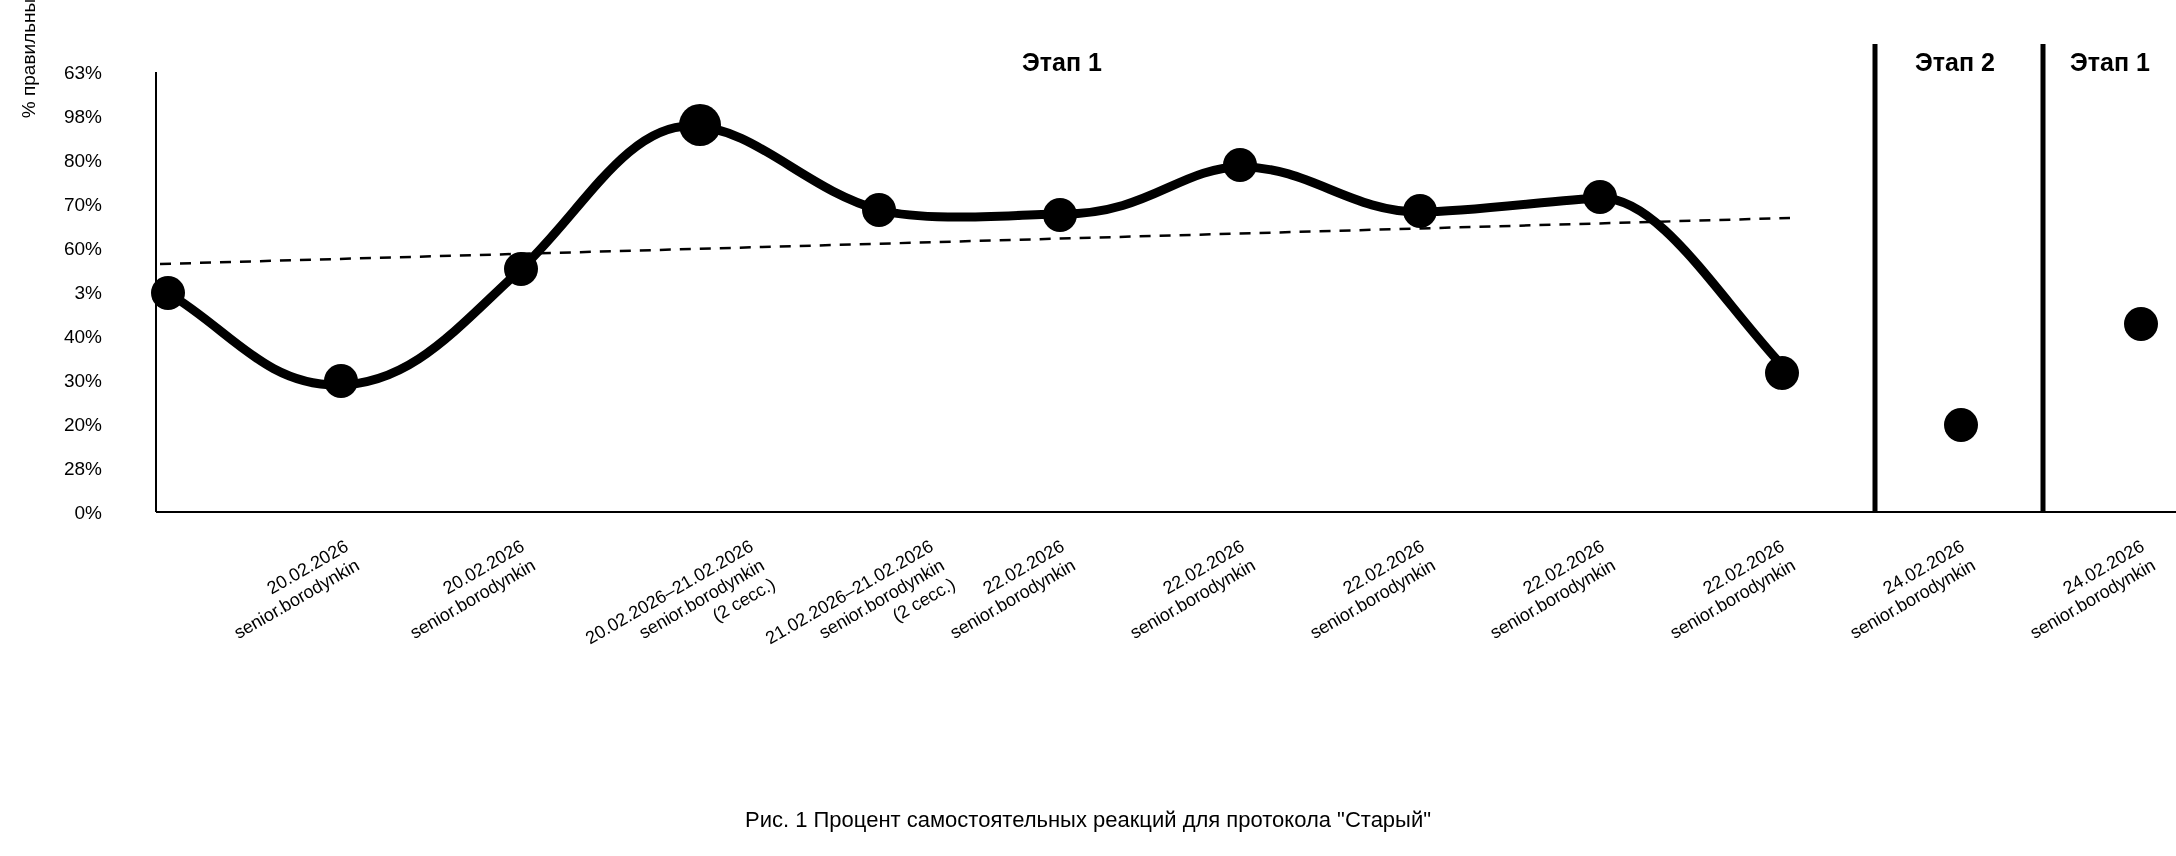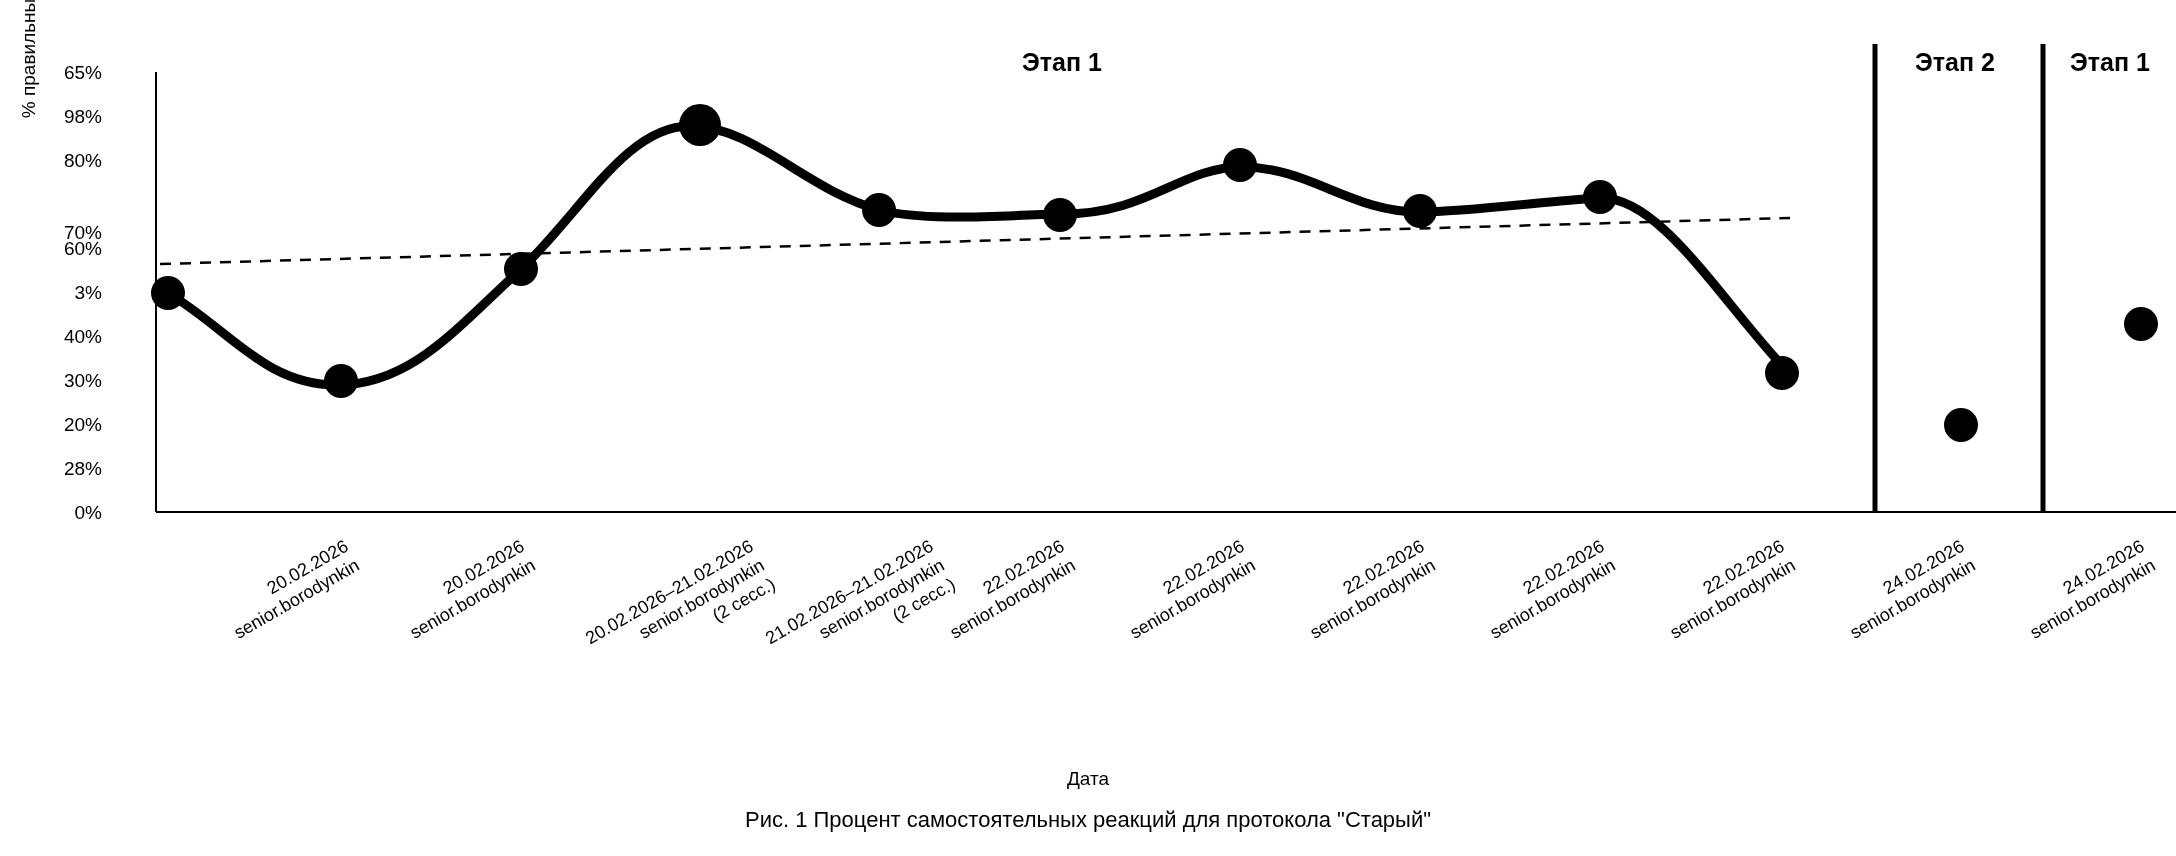--- a/index.html
+++ b/index.html
@@ -87,24 +87,24 @@
 
   <div class="ylabel">% правильных реакций</div>
 
   <div class="ytick" style="left:20px; top:503px;">0%</div>
   <div class="ytick" style="left:20px; top:459px;">28%</div>
   <div class="ytick" style="left:20px; top:415px;">20%</div>
   <div class="ytick" style="left:20px; top:371px;">30%</div>
   <div class="ytick" style="left:20px; top:327px;">40%</div>
   <div class="ytick" style="left:20px; top:283px;">3%</div>
   <div class="ytick" style="left:20px; top:239px;">60%</div>
-  <div class="ytick" style="left:20px; top:195px;margin-top:28px;">70%</div>
+  <div class="ytick" style="left:20px; top:195px;">70%</div>
   <div class="ytick" style="left:20px; top:151px;">80%</div>
   <div class="ytick" style="left:20px; top:107px;">98%</div>
-  <div class="ytick" style="left:20px; top:63px;">65%</div>
+  <div class="ytick" style="left:20px; top:63px;">63%</div>
 
   <div class="stage-label" style="left:962px; top:48px; width:200px;">Этап 1</div>
   <div class="stage-label" style="left:1855px; top:48px; width:200px;">Этап 2</div>
   <div class="stage-label" style="left:2010px; top:48px; width:200px;">Этап 1</div>
 
   <svg class="plot-svg" width="2176" height="856">
 
     <line x1="156" y1="72" x2="156" y2="512" stroke="#000" stroke-width="2"></line>
     <line x1="156" y1="512" x2="2176" y2="512" stroke="#000" stroke-width="2"></line>
 
@@ -173,16 +173,15 @@
   </div>
   <div class="xtick" style="left:1816px; top:535px;">
     <div>24.02.2026</div>
     <div>senior.borodynkin</div>
   </div>
   <div class="xtick" style="left:1996px; top:535px;">
     <div>24.02.2026</div>
     <div>senior.borodynkin</div>
   </div>
 
-  <div class="xlabel">Дата</div>
   <div class="caption">Рис. 1 Процент самостоятельных реакций для протокола "Старый"</div>
 
 </div>
 
 </body></html>

